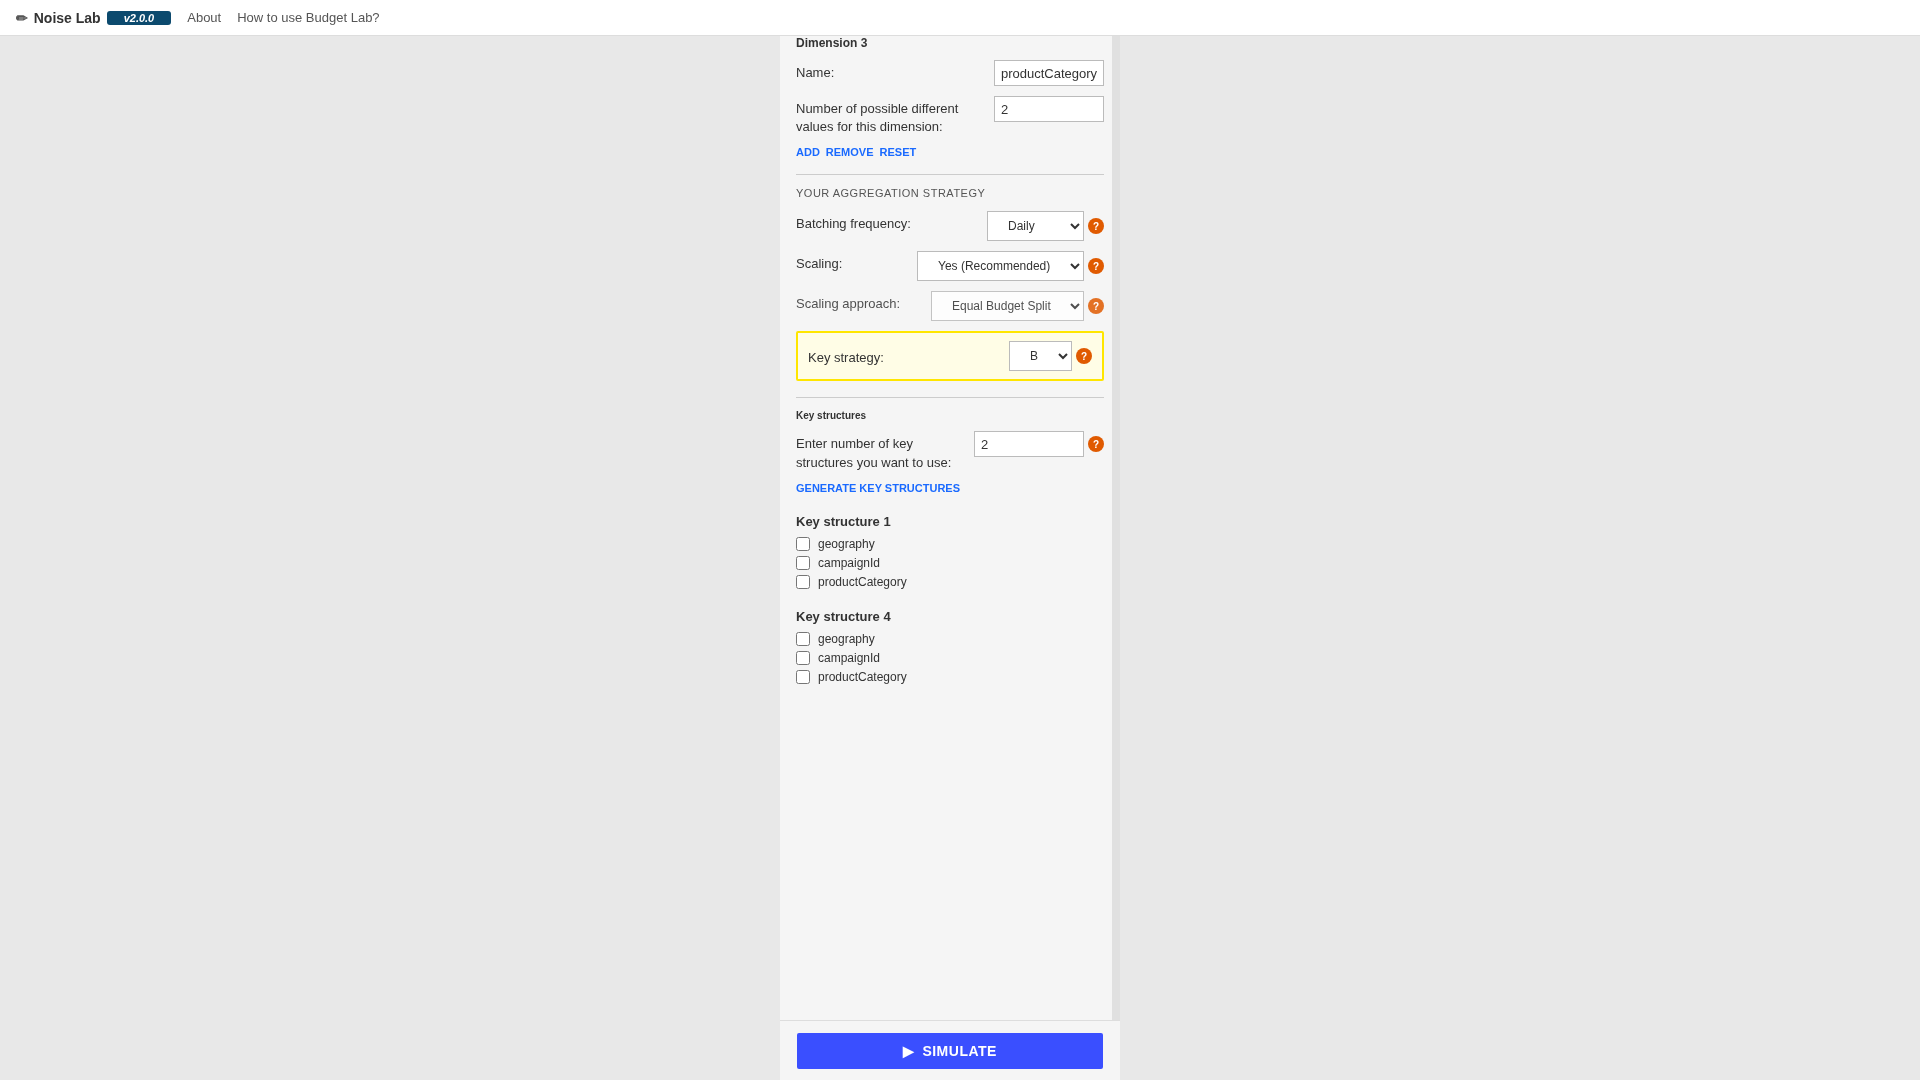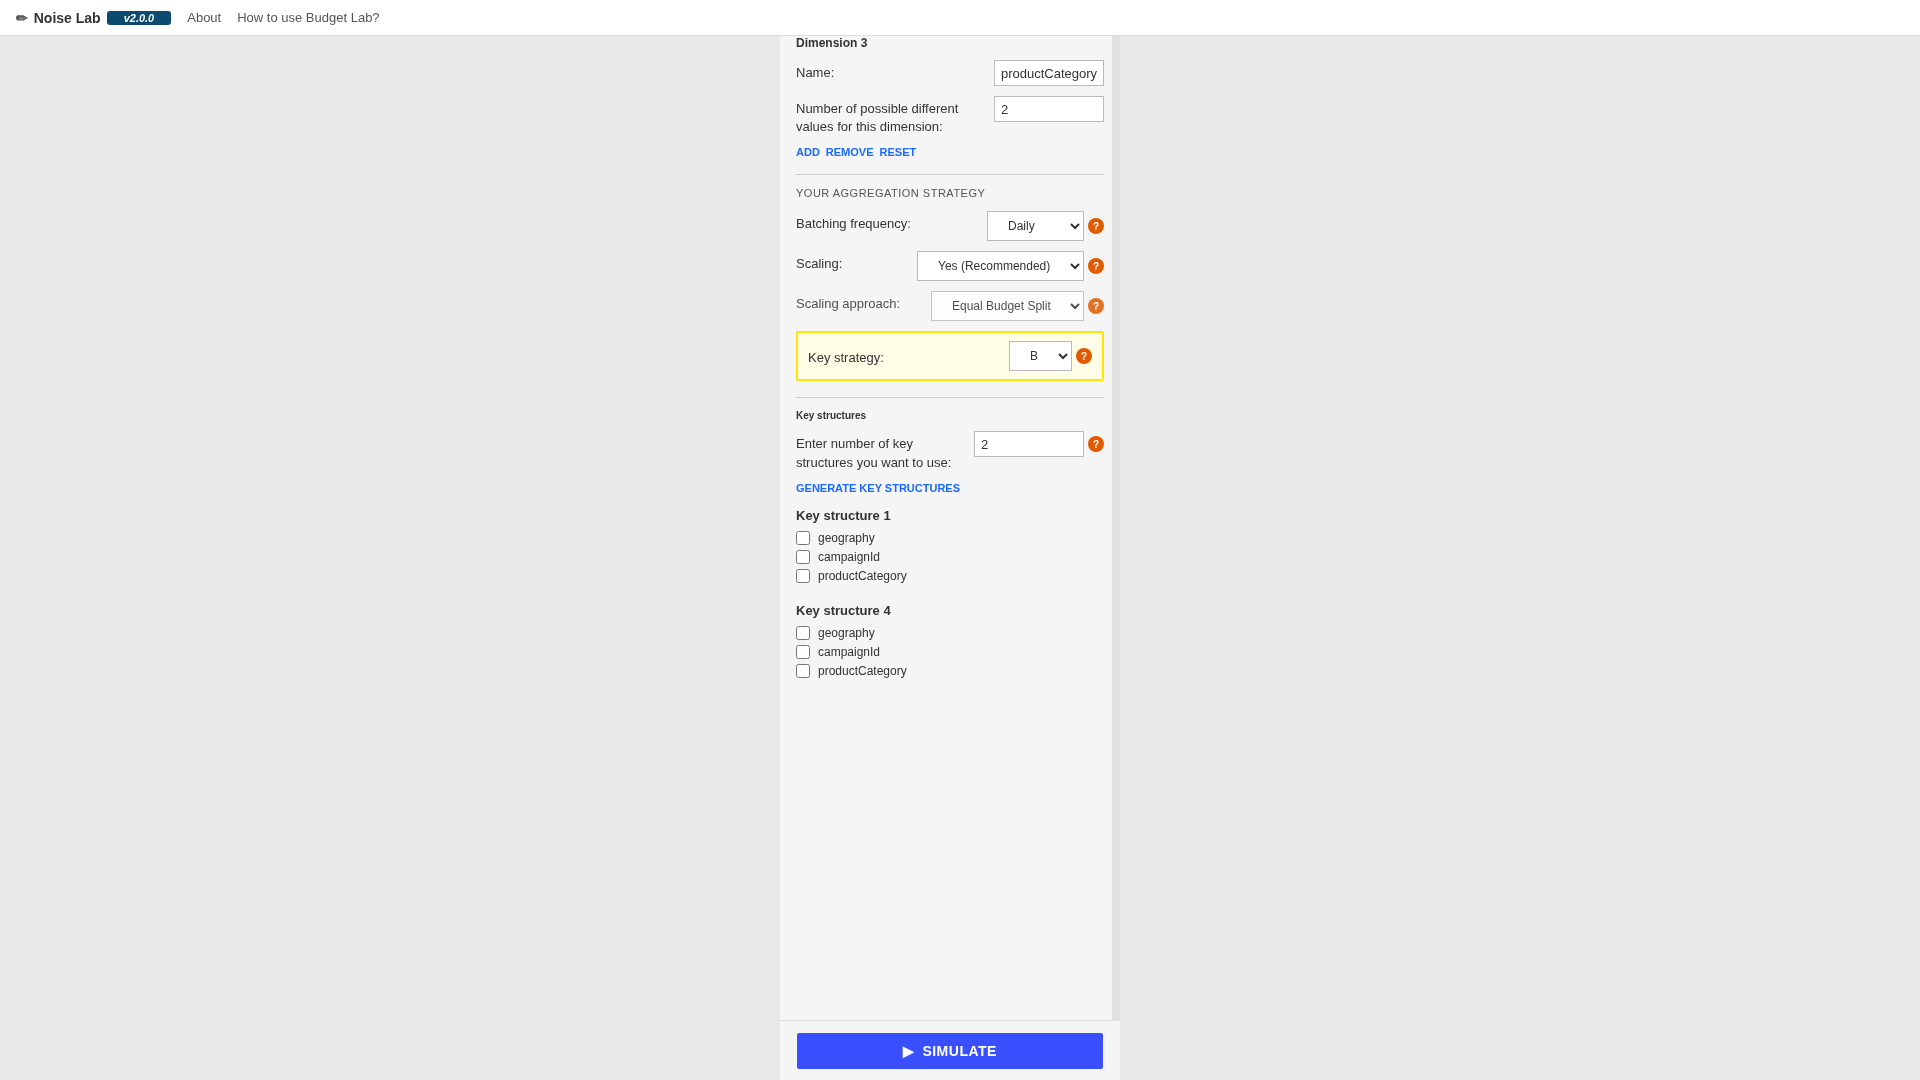--- a/index.html
+++ b/index.html
@@ -198,21 +198,21 @@
       margin-bottom: 10px;
     }
 
     .generate-link {
       color: #1a6aff;
       font-size: 11px;
       font-weight: bold;
       text-decoration: none;
       cursor: pointer;
       display: block;
-      margin-bottom: 14px;
+      margin-bottom: 20px;
     }
 
     .ks-subsection-title {
       font-size: 13px;
       font-weight: bold;
       color: #333;
       margin-bottom: 8px;
     }
 
     .checkbox-row {

